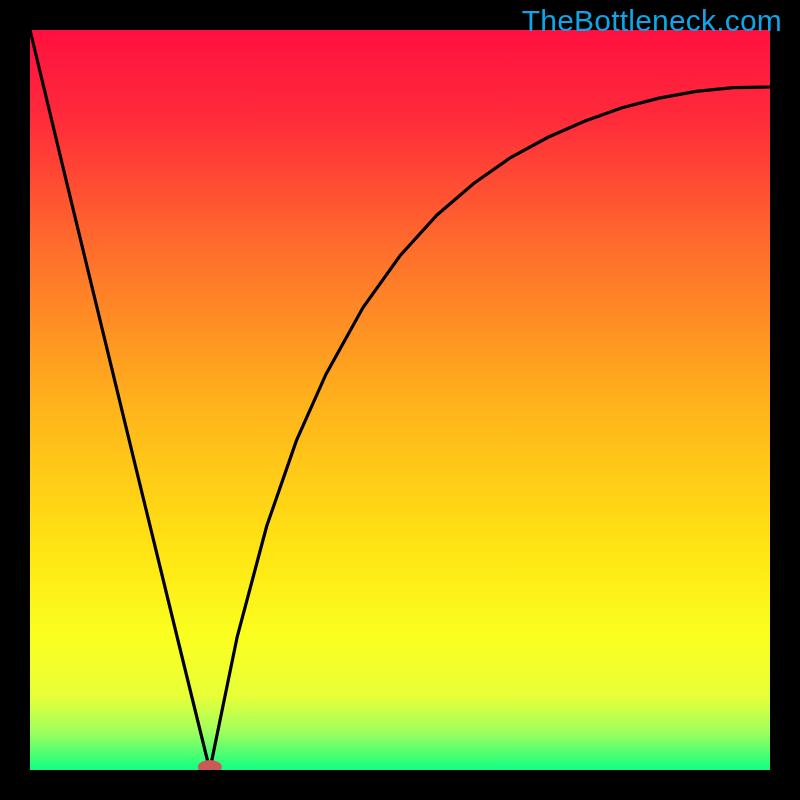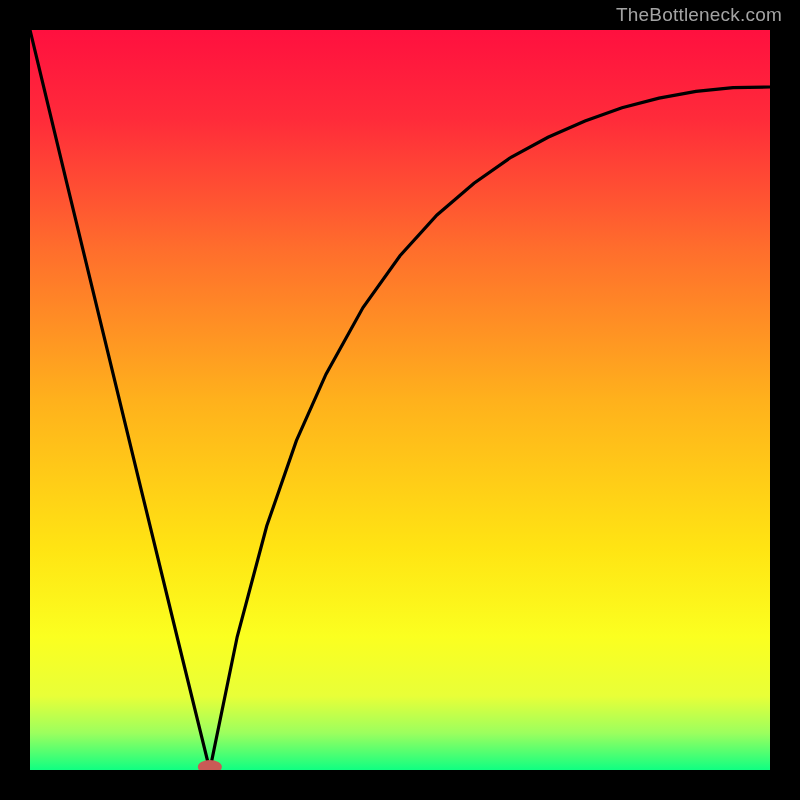--- a/index.html
+++ b/index.html
@@ -14,22 +14,22 @@
   .frame {
     position: relative;
     width: 800px;
     height: 800px;
     background: #000;
   }
   .watermark {
     position: absolute;
     top: 4px;
     right: 18px;
-    color: #a3a3a3;
-    font-size: 19px;
+    color: #0ea5e9;
+    font-size: 30px;
     font-weight: 500;
     letter-spacing: 0.2px;
     z-index: 10;
   }
   .plot-area {
     position: absolute;
     left: 30px;
     top: 30px;
     width: 740px;
     height: 740px;

